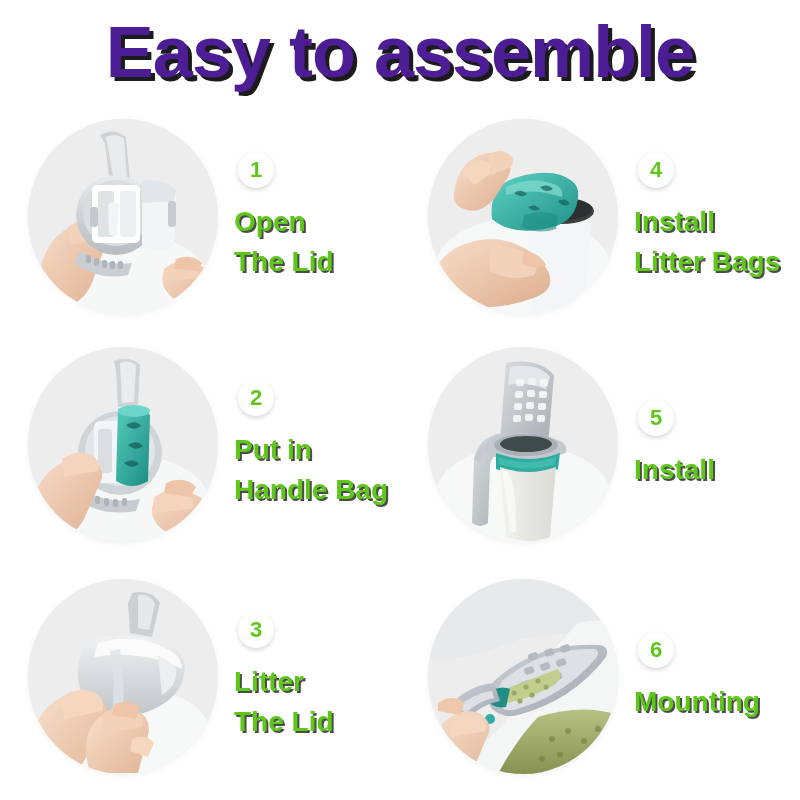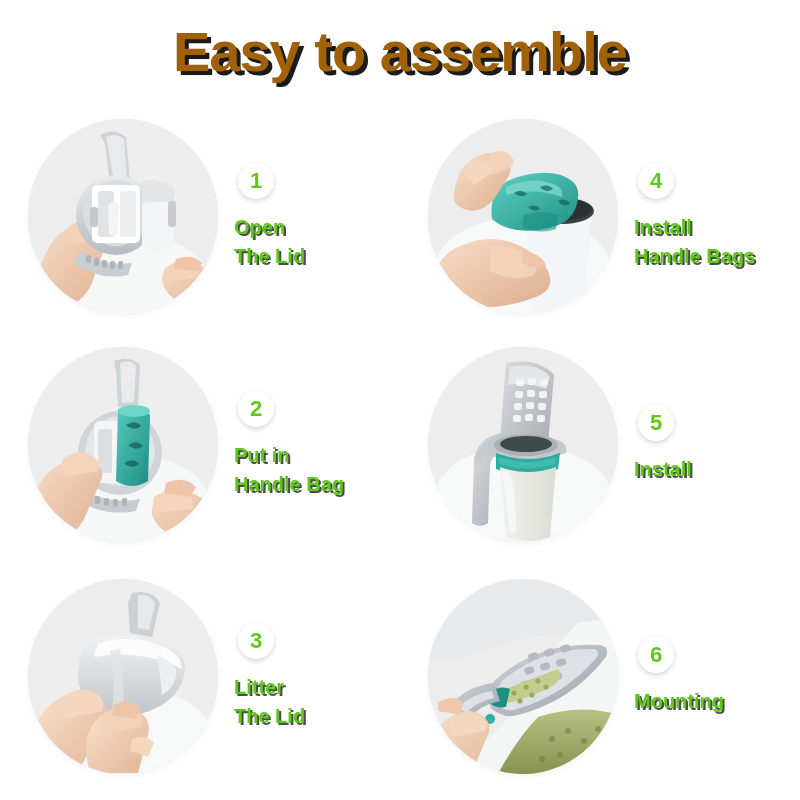--- a/index.html
+++ b/index.html
@@ -11,23 +11,23 @@
     position:relative;
   }
 
   
   .title-wrap {
     width:800px; height:100px;
     display:flex; align-items:center; justify-content:center;
     padding-top:4px;
   }
   .title {
-    font-size:56px;
+    font-size:72px;
     font-weight:bold;
-    color:#a16207;
+    color:#4c1d95;
     letter-spacing:-1px;
     text-shadow:4px 4px 0 #1b1b1b;
     line-height:1;
     white-space:nowrap;
   }
 
   
   .grid {
     position:relative;
     width:800px; height:700px;
@@ -74,21 +74,21 @@
     color:#5fc71a;
     font-size:22px;
     font-weight:bold;
     display:flex;
     align-items:center;
     justify-content:center;
     margin-bottom:14px;
     margin-left:4px;
   }
   .label {
-    font-size:20px;
+    font-size:28px;
     font-weight:bold;
     color:#5fc71a;
     line-height:1.42;
     text-shadow:2px 2px 0 rgba(30,30,30,0.8);
     letter-spacing:0px;
   }
   .label .l2 { display:block; }
 
   
   .art { position:absolute; inset:0; }
@@ -197,21 +197,21 @@
 
         <path d="M0 188 q0 -48 34 -62 q30 -12 56 0 q22 10 30 26 q8 18 -12 26 q-30 12 -62 10 q-30 -2 -46 0z" fill="url(#sk4)"></path>
         <path d="M62 128 q26 -4 42 12 q8 8 2 16 q-20 8 -44 -4z" fill="#f3d2ba"></path>
         <path d="M96 132 q16 2 22 14 q-10 6 -24 -2z" fill="#eec5a8"></path>
       </svg>
     </div>
     <div class="txt">
       <div class="num">4</div>
       <div class="label">
         <span class="l1">Install</span>
-        <span class="l2">Handle Bags</span>
+        <span class="l2">Litter Bags</span>
       </div>
     </div>
   </div>
 
   <div class="cell c2">
     <div class="photo">
       <svg class="art" viewBox="0 0 190 195" xmlns="http://www.w3.org/2000/svg">
         <defs>
           <linearGradient id="sk2" x1="0" y1="0" x2="1" y2="1">
             <stop offset="0" stop-color="#f8ddc8"></stop>

